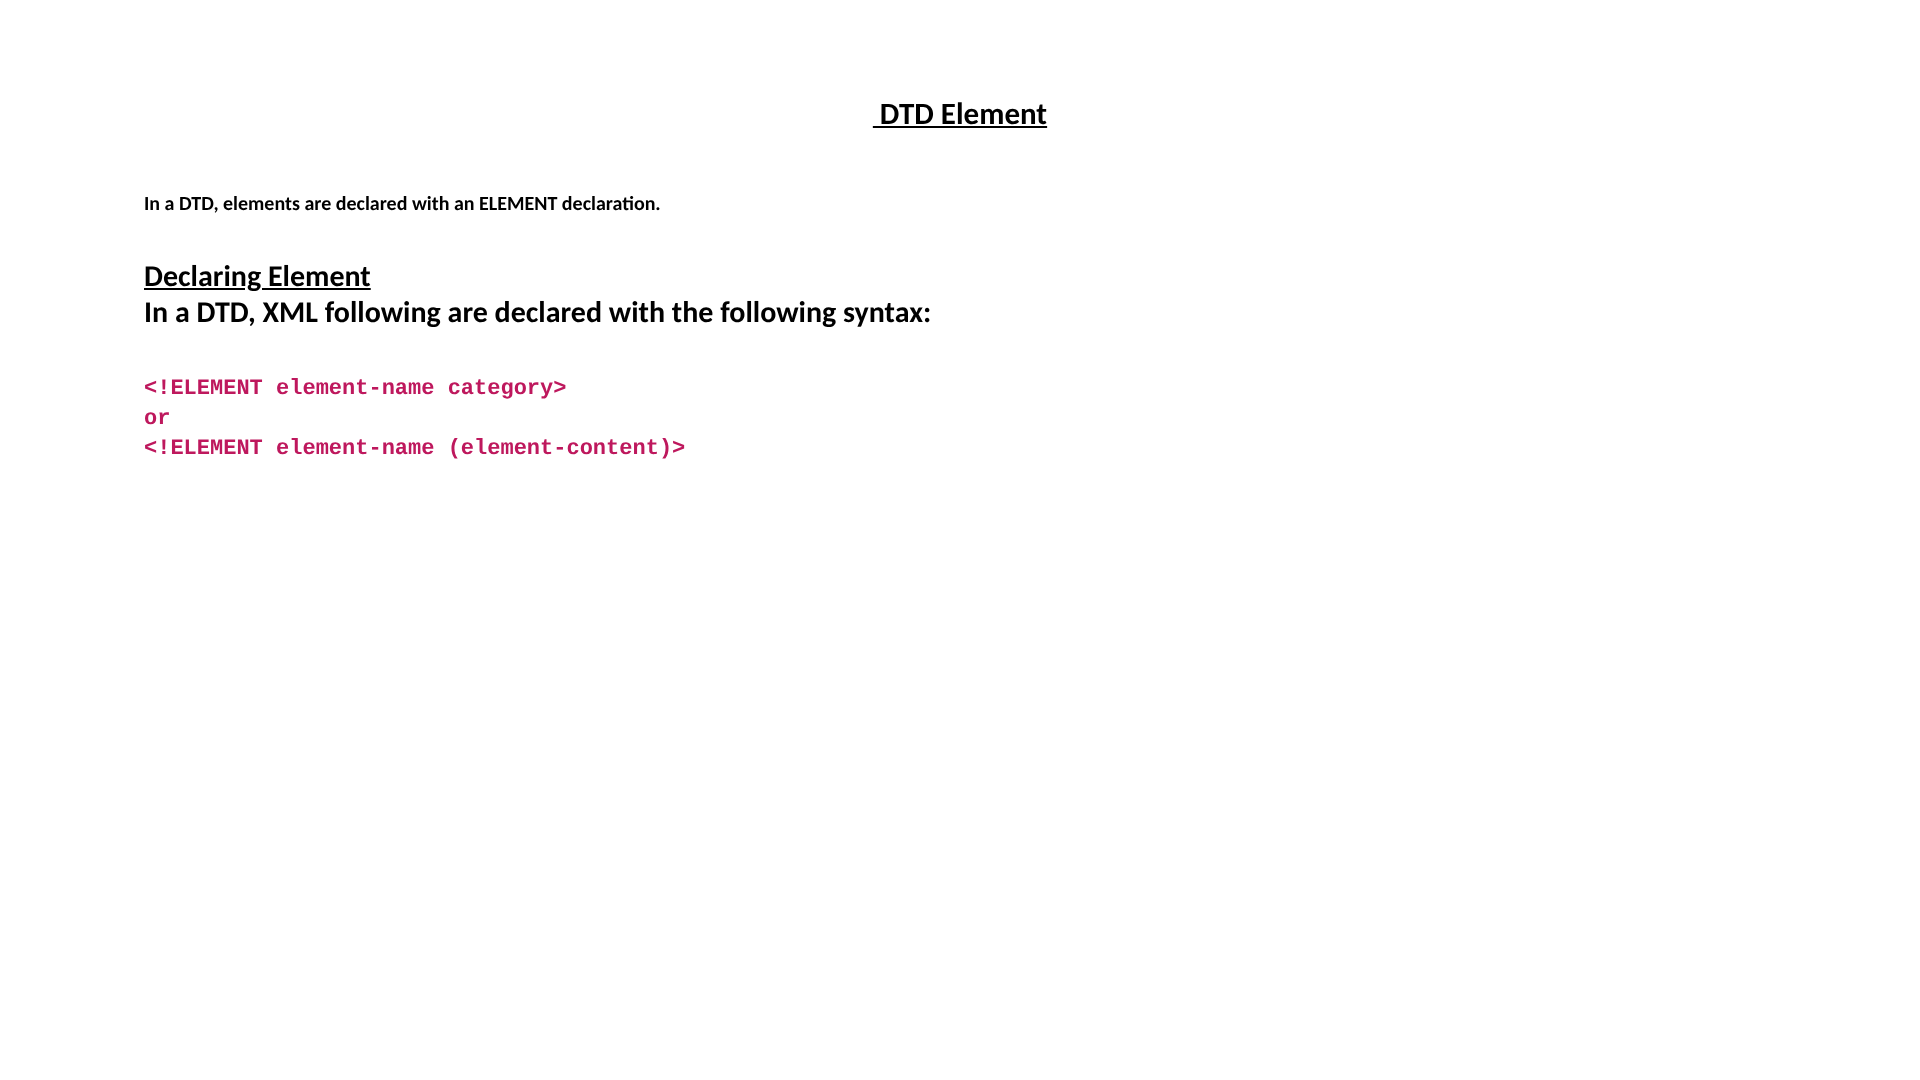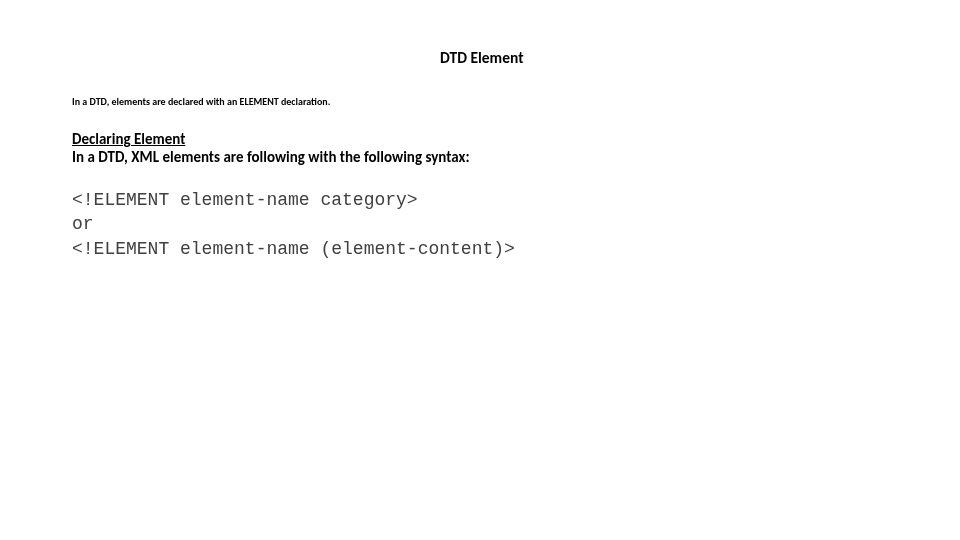--- a/index.html
+++ b/index.html
@@ -10,52 +10,53 @@
     font-family: Calibri, 'Segoe UI', Arial, sans-serif;
     padding-top: 48px;
     padding-left: 72px;
     padding-right: 72px;
     font-size: 15px;
     color: #000;
   }
   .title {
     text-align: center;
     font-weight: 700;
+    text-decoration: underline;
     margin-bottom: 28px;
     font-size: 15.5px;
   }
   .para {
     font-weight: 700;
     margin-bottom: 22px;
     font-size: 10px;
   }
   .subhead {
     font-weight: 700;
     text-decoration: underline;
     font-size: 15px;
   }
   .subline {
     font-weight: 700;
     margin-bottom: 22px;
     font-size: 15px;
   }
   .code {
     font-family: 'Consolas', 'Courier New', monospace;
-    color: #404040;
-    font-weight: 400;
-    font-size: 18px;
+    color: #be185d;
+    font-weight: 700;
+    font-size: 11px;
     line-height: 1.35;
     white-space: pre;
   }
 </style>
 </head>
 <body>
 
 <div class="title">&nbsp;DTD Element</div>
 
 <div class="para">In a DTD, elements are declared with an ELEMENT declaration.</div>
 
 <div class="subhead">Declaring Element</div>
-<div class="subline">In a DTD, XML elements are following with the following syntax:</div>
+<div class="subline">In a DTD, XML following are declared with the following syntax:</div>
 
 <div class="code">&lt;!ELEMENT element-name category&gt;
 or
 &lt;!ELEMENT element-name (element-content)&gt;</div>
 
 </body></html>

